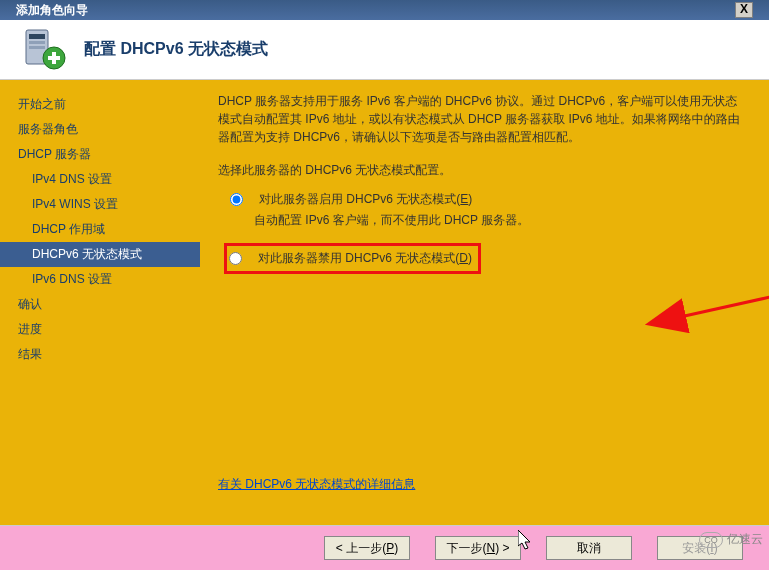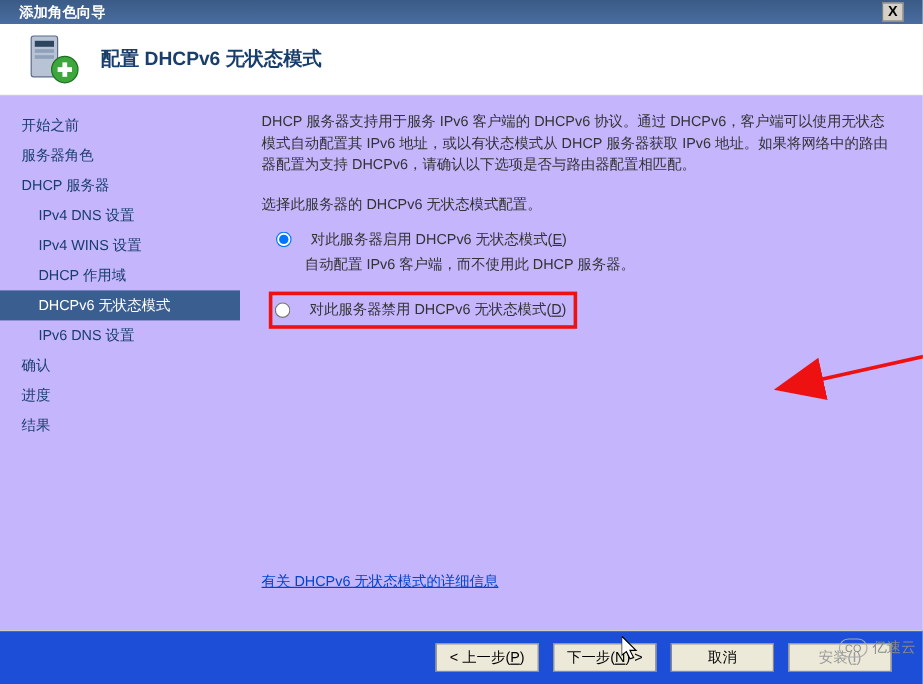--- a/index.html
+++ b/index.html
@@ -4,35 +4,35 @@
 <style>
   * { box-sizing: border-box; }
   body { margin: 0; font-family: "Microsoft YaHei", SimSun, Arial, sans-serif; font-size: 12px; background: #fff; }
   .window { width: 769px; height: 570px; position: relative; background: #ece9d8; }
   .titlebar { height: 20px; background: linear-gradient(#3a5b86,#4a6da0); color: #fff; display: flex; align-items: center; padding: 0 16px; justify-content: space-between; }
   .titlebar-text { font-weight: bold; }
   .close-btn { width: 18px; height: 16px; background: #d4d0c8; border: 1px solid #808080; color: #000; text-align: center; line-height: 13px; font-weight: bold; font-family: Arial; cursor: pointer; }
   .header-band { height: 60px; background: #fff; border-bottom: 1px solid #ccc; display: flex; align-items: center; padding: 0 20px; }
   .header-icon { width: 48px; height: 48px; margin-right: 16px; position: relative; }
   .header-title { font-size: 16px; font-weight: bold; color: #1a3e6b; }
-  .body-area { display: flex; height: 445px; background: #c4b5fd; }
+  .body-area { display: flex; height: 445px; background: #eab308; }
   .nav { width: 200px; padding-top: 12px; }
   .nav-item { padding: 4px 0 4px 18px; color: #1a3e6b; cursor: default; }
   .nav-sub { padding-left: 32px; }
   .nav-item.active { background: #3b5e91; color: #fff; }
   .content { flex: 1; padding: 12px 24px 0 18px; color: #333; position: relative; }
   .intro { line-height: 18px; margin-bottom: 16px; }
   .choose { margin-bottom: 12px; }
   .radio-group { margin-left: 12px; }
   .radio-row { display: flex; align-items: flex-start; margin-bottom: 4px; gap: 10px; }
   .radio-row input { margin: 2px 6px 0 0; }
   .radio-desc { margin-left: 24px; margin-bottom: 14px; color: #333; }
   .highlight-box { border: 3px solid #e11; padding: 4px 6px 4px 2px; display: inline-flex; align-items: center; margin-left: -6px; }
   .help-link { color: #0046cc; text-decoration: underline; position: absolute; bottom: 32px; left: 18px; cursor: pointer; }
-  .footer { height: 45px; border-top: 1px solid #ccc; display: flex; align-items: center; justify-content: flex-end; padding-right: 26px; gap: 12px; background: #1d4ed8; }
+  .footer { height: 45px; border-top: 1px solid #ccc; display: flex; align-items: center; justify-content: flex-end; padding-right: 26px; gap: 25px; background: #f9a8d4; }
   .btn { min-width: 86px; height: 24px; border: 1px solid #888; background: #ece9d8; cursor: pointer; font-family: inherit; font-size: 12px; padding: 0 8px; }
   .btn:disabled { color: #999; cursor: default; }
   .watermark { position: absolute; right: 6px; bottom: 22px; font-size: 12px; color: #888; display: flex; align-items: center; gap: 4px; }
   .watermark .cloud { width: 24px; height: 16px; border: 1px solid #aaa; border-radius: 10px; font-size: 9px; display: flex; align-items: center; justify-content: center; }
   svg.arrow { position: absolute; top: 165px; left: 440px; pointer-events: none; }
   .cursor { position: absolute; left: 518px; bottom: 18px; pointer-events: none; }
   u.hk { text-decoration: underline; }
 </style>
 </head>
 <body>

